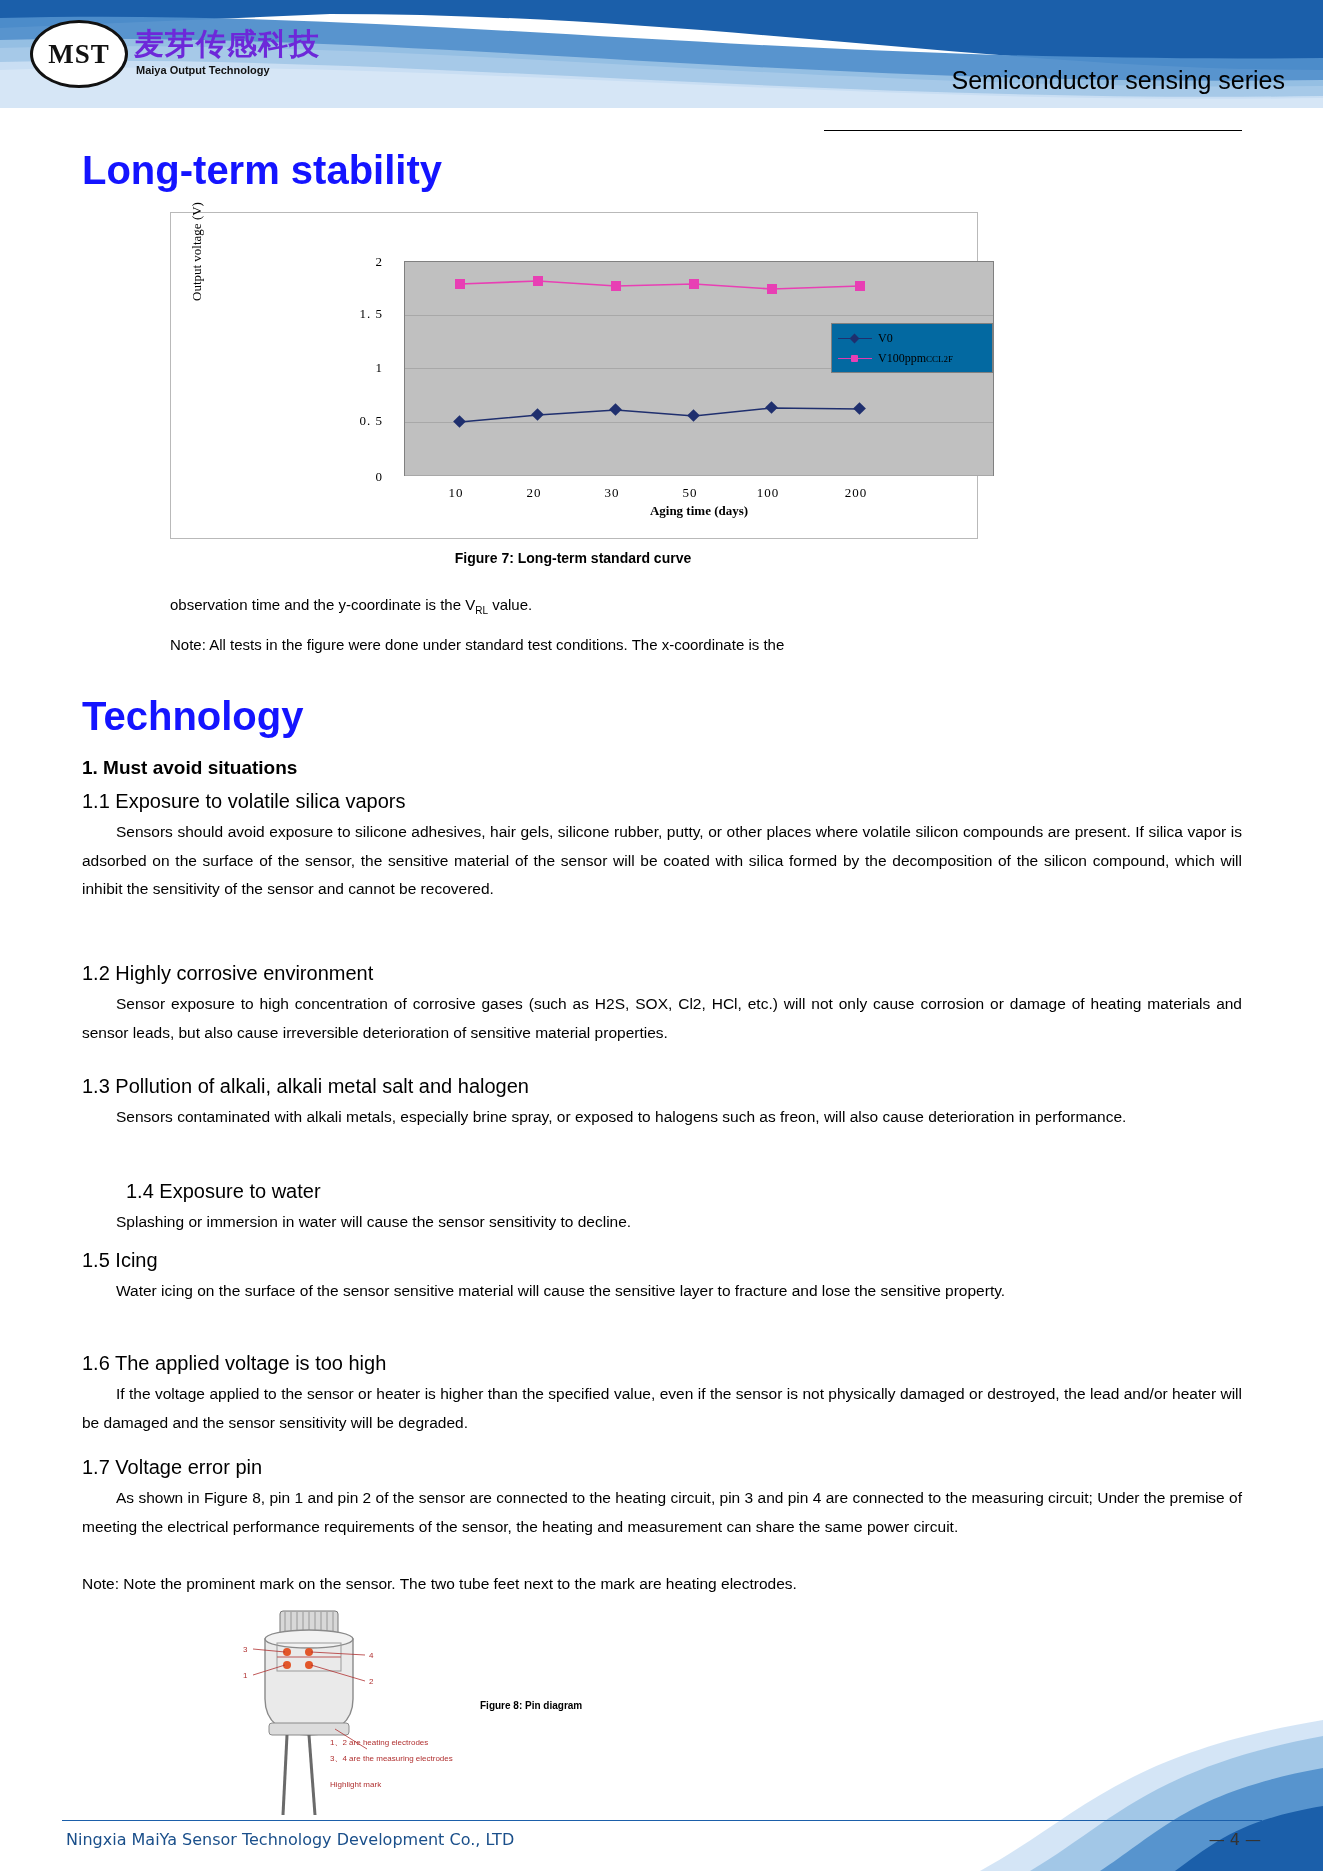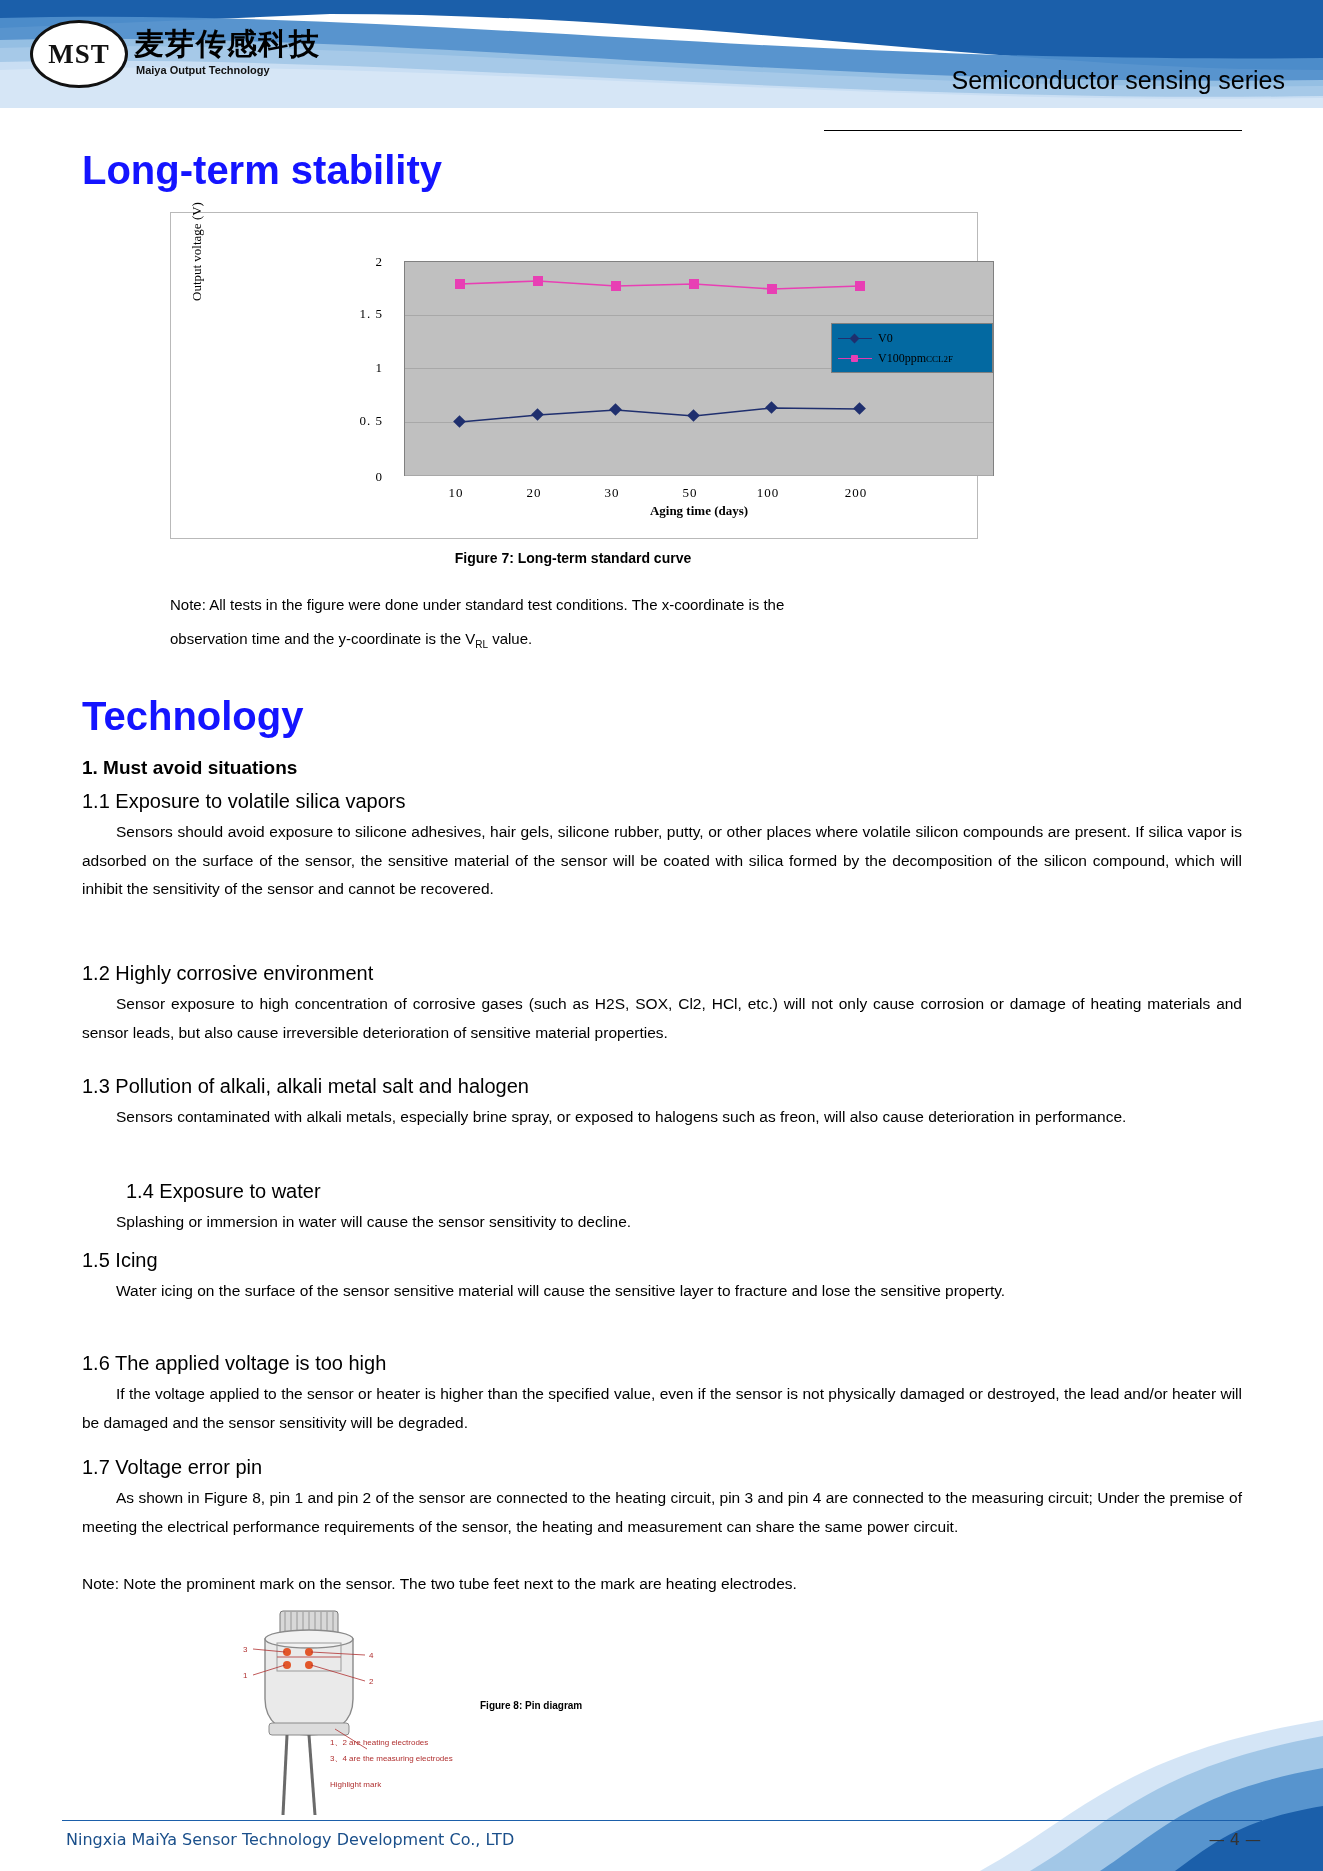--- a/index.html
+++ b/index.html
@@ -23,21 +23,21 @@
     border:3px solid #111; border-radius:50%;
     display:flex; align-items:center; justify-content:center;
     background:#fff;
   }
   .logo-mst {
     font-family:"Liberation Serif", serif;
     font-weight:bold; font-size:27px; letter-spacing:1px; color:#111;
   }
   .logo-cn {
     position:absolute; left:104px; top:6px;
-    font-size:30px; font-weight:bold; color:#000000;
+    font-size:30px; font-weight:bold; color:#6d28d9;
     font-family:"DejaVu Sans", sans-serif;
     letter-spacing:1px;
   }
   .logo-en {
     position:absolute; left:106px; top:46px;
     font-size:11px; font-weight:bold; color:#111;
     font-family:"Liberation Sans", sans-serif;
   }
 
   .series-title {
@@ -241,22 +241,22 @@
     <div class="xtick" style="left:489px; top:272px;">50</div>
     <div class="xtick" style="left:567px; top:272px;">100</div>
     <div class="xtick" style="left:655px; top:272px;">200</div>
 
     <div class="xlabel">Aging time (days)</div>
   </div>
 
   <div class="fig7-caption">Figure 7: Long-term standard curve</div>
 
   <div class="note-block">
+    <div><span>observation time and the y-coordinate is the V</span><sub>RL</sub><span> value.</span></div>
     <div>Note: All tests in the figure were done under standard test conditions. The x-coordinate is the</div>
-    <div><span>observation time and the y-coordinate is the V</span><sub>RL</sub><span> value.</span></div>
   </div>
 
   <h1 class="bigblue" id="title-attention">Technology</h1>
 
   <div class="sec-h bold" style="left:82px; top:757px;">1. Must avoid situations</div>
 
   <div class="sec-h" style="left:82px; top:790px;">1.1 Exposure to volatile silica vapors</div>
   <div class="para" style="top:818px;"><span class="ind"></span><span>Sensors should avoid exposure to silicone adhesives, hair gels, silicone rubber, putty, or other places where volatile silicon compounds are present. If silica vapor is adsorbed on the surface of the sensor, the sensitive material of the sensor will be coated with silica formed by the decomposition of the silicon compound, which will inhibit the sensitivity of the sensor and cannot be recovered.</span></div>
 
   <div class="sec-h" style="left:82px; top:962px;">1.2 Highly corrosive environment</div>

